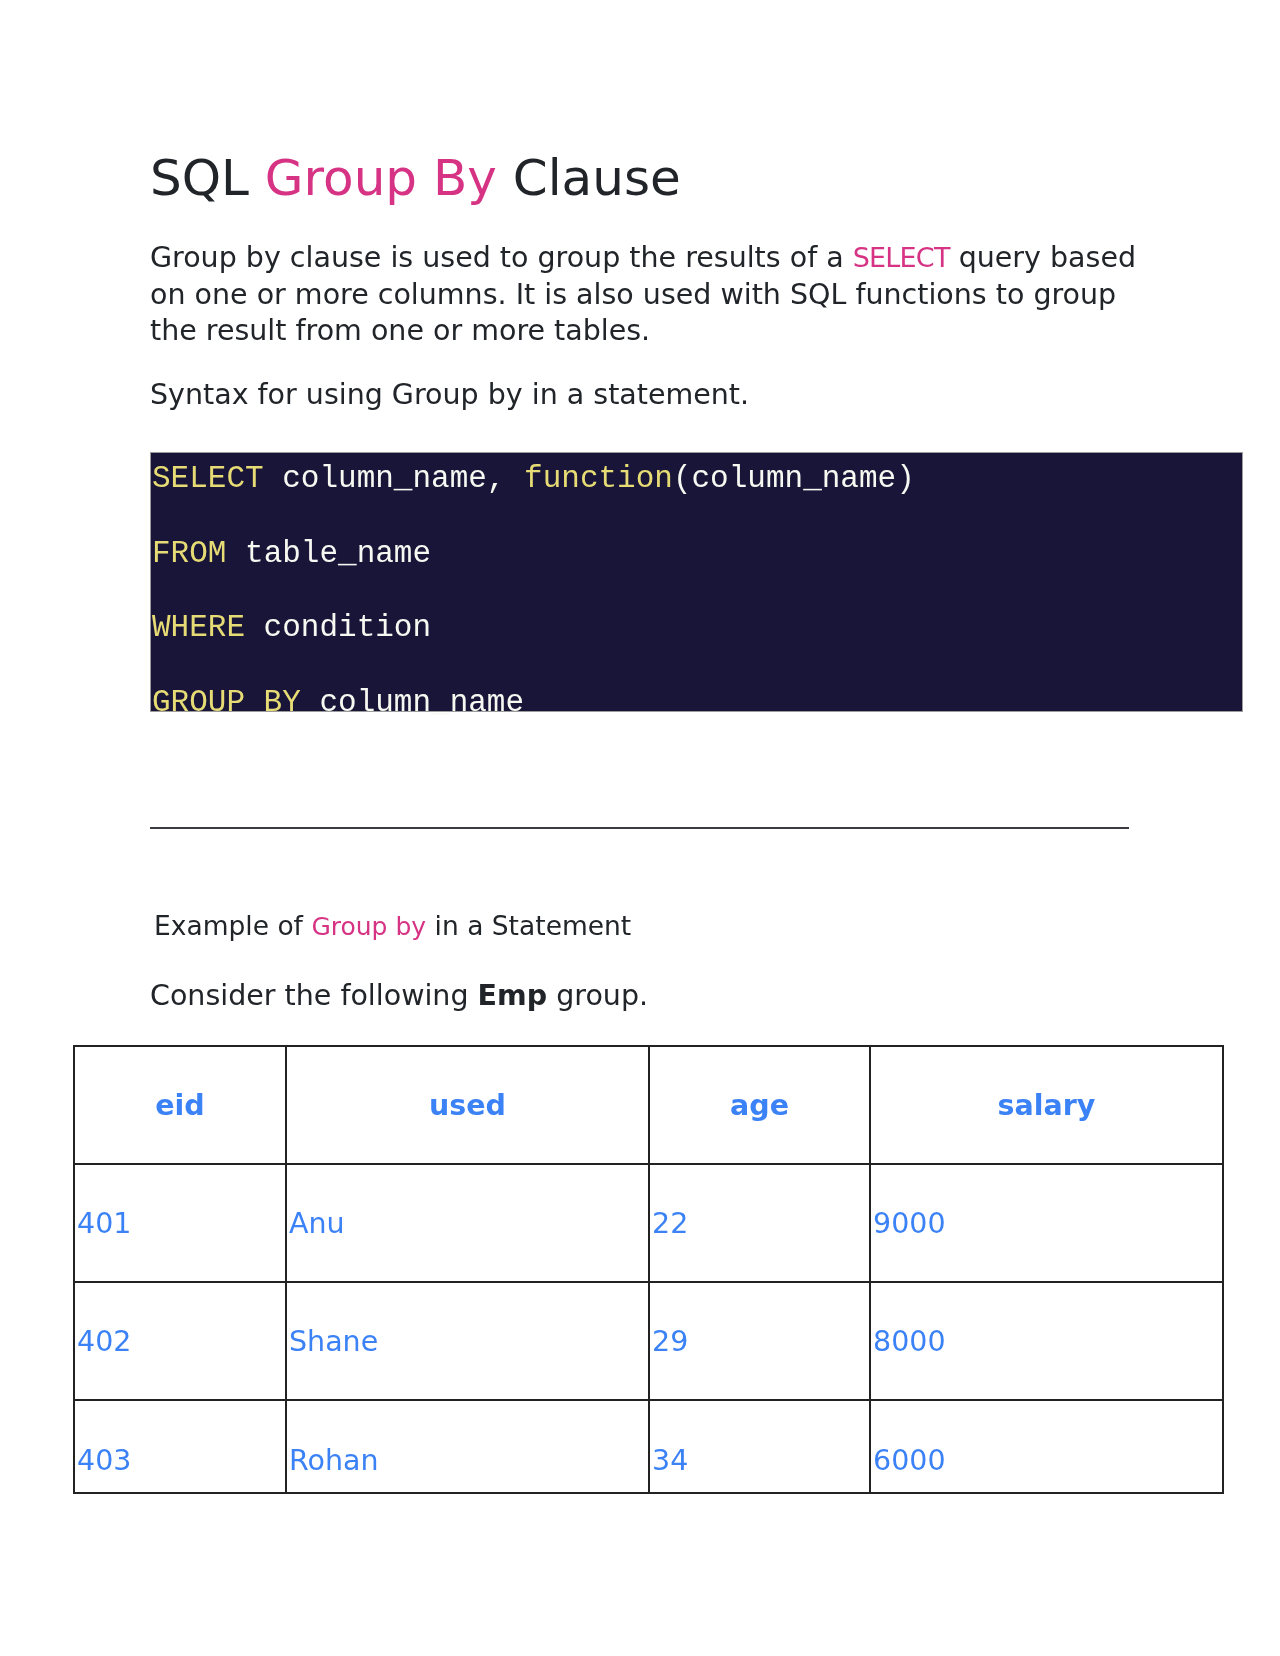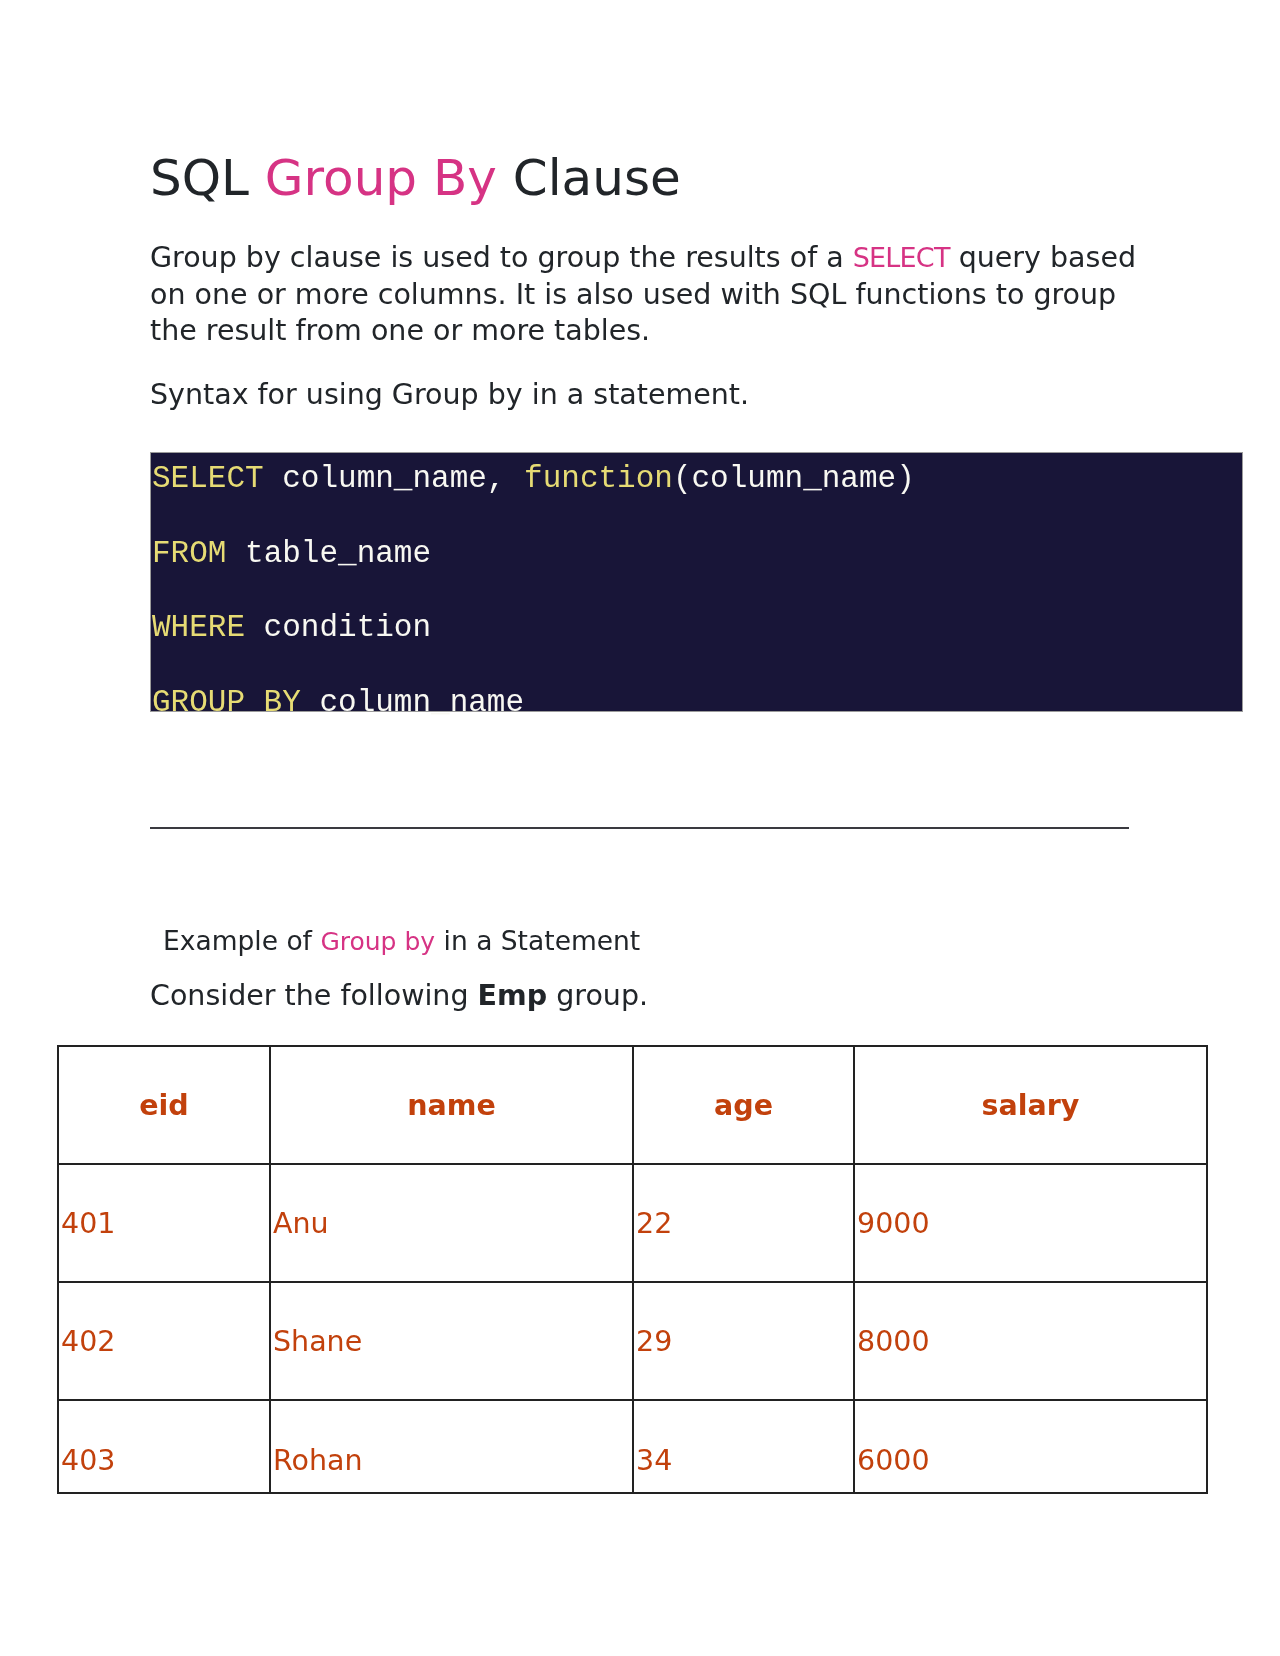--- a/index.html
+++ b/index.html
@@ -28,32 +28,32 @@
     font-family: "Liberation Mono", monospace; font-size: 31px; color: #f8f8f2;
     margin: 0; padding: 0;
   }
   .code .line { position: absolute; left: 1px; white-space: pre; line-height: 36px; }
   .code .k { color: #e6db74; }
   .hr {
     position: absolute; top: 827px; left: 0; width: 979px; height: 0;
     border: 0; border-top: 2px solid #3a3a40; margin: 0;
   }
   .example {
-    position: absolute; top: 905px; left: 0; margin: 13px; font-weight: normal;
-    font-size: 26.5px; line-height: 45px; white-space: nowrap;
+    position: absolute; top: 905px; left: 0; margin: 4px; font-weight: normal;
+    font-size: 26.5px; line-height: 34px; white-space: nowrap;
   }
   .example .pink { font-size: 25px; }
   .consider {
     position: absolute; top: 978px; left: 0; margin: 0;
     font-size: 28.5px; line-height: 36px; white-space: nowrap;
   }
   table.emp {
-    position: absolute; top: 1045px; left: 57px;
+    position: absolute; top: 1045px; left: 73px;
     border-collapse: collapse; table-layout: fixed;
-    font-family: "DejaVu Sans", sans-serif; color: #c2410c;
+    font-family: "DejaVu Sans", sans-serif; color: #3b82f6;
   }
   table.emp th, table.emp td {
     border: 2px solid #222; padding: 0 2px; vertical-align: middle;
     font-size: 28.5px; overflow: hidden;
   }
   table.emp th { height: 116px; font-weight: bold; text-align: center; }
   table.emp td { height: 116px; text-align: left; padding-top: 0; }
   table.emp tr.last td { height: 75px; vertical-align: bottom; padding-bottom: 16px; line-height: 30px; }
   .c1 { width: 212px; } .c2 { width: 363px; } .c3 { width: 221px; } .c4 { width: 353px; }
 </style>
@@ -84,21 +84,21 @@
 <table class="emp">
   <colgroup>
     <col class="c1">
       <col class="c2">
       <col class="c3">
       <col class="c4">
   </colgroup>
   <thead>
     <tr>
       <th>eid</th>
-      <th>name</th>
+      <th>used</th>
       <th>age</th>
       <th>salary</th>
     </tr>
   </thead>
   <tbody>
     <tr>
       <td>401</td>
       <td>Anu</td>
       <td>22</td>
       <td>9000</td>

